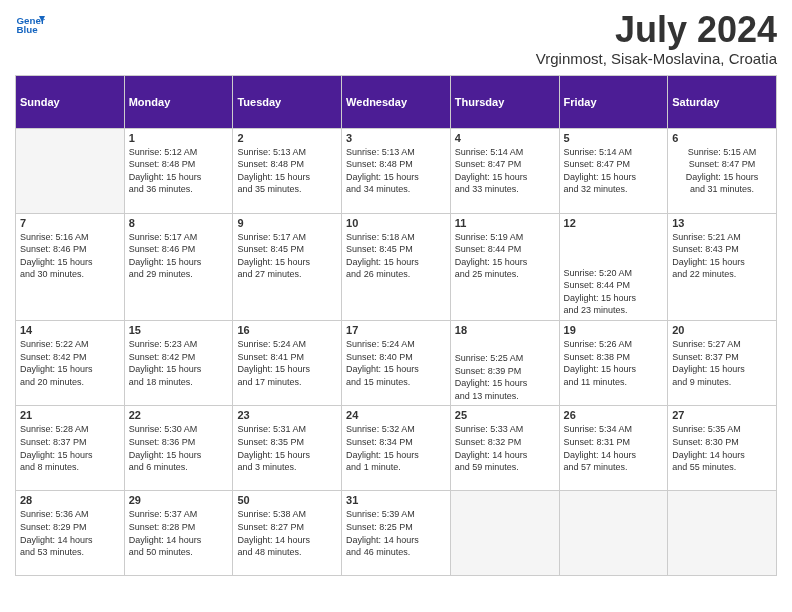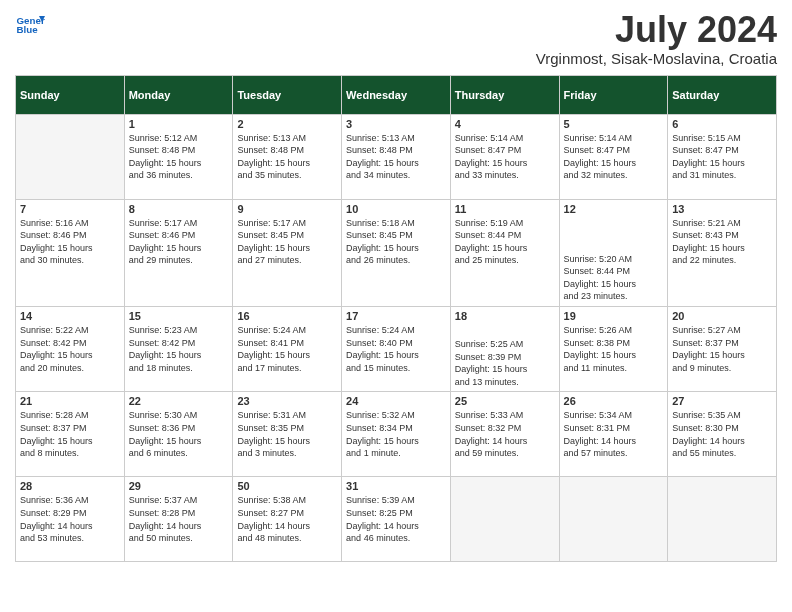--- a/index.html
+++ b/index.html
@@ -44,25 +44,25 @@
       font-size: 15px;
       color: #333;
       margin-left: 16px;
     }
     .calendar {
       width: 100%;
       border-collapse: collapse;
       table-layout: fixed;
     }
     .calendar th {
-      background: #14532d;
+      background: #4c1d95;
       color: #fff;
       font-size: 11px;
       font-weight: bold;
-      padding: 13px 4px;
+      padding: 20px 4px;
       text-align: left;
       border: 1px solid #ccc;
     }
     .calendar td {
       border: 1px solid #ccc;
       vertical-align: top;
       padding: 3px 4px;
       height: 85px;
       font-size: 9.5px;
       color: #333;
@@ -146,21 +146,21 @@
           </td>
           <td>
             <div class="day-number">5</div>
             <div class="day-info" style="white-space: pre-line;">Sunrise: 5:14 AM
 Sunset: 8:47 PM
 Daylight: 15 hours
 and 32 minutes.</div>
           </td>
           <td>
             <div class="day-number">6</div>
-            <div class="day-info" style="white-space: pre-line;">Sunrise: 5:15 AM
+            <div class="day-info" style="white-space: pre-line; text-align: center;">Sunrise: 5:15 AM
 Sunset: 8:47 PM
 Daylight: 15 hours
 and 31 minutes.</div>
           </td>
         </tr>
         <tr>
           <td>
             <div class="day-number">7</div>
             <div class="day-info" style="white-space: pre-line;">Sunrise: 5:16 AM
 Sunset: 8:46 PM

